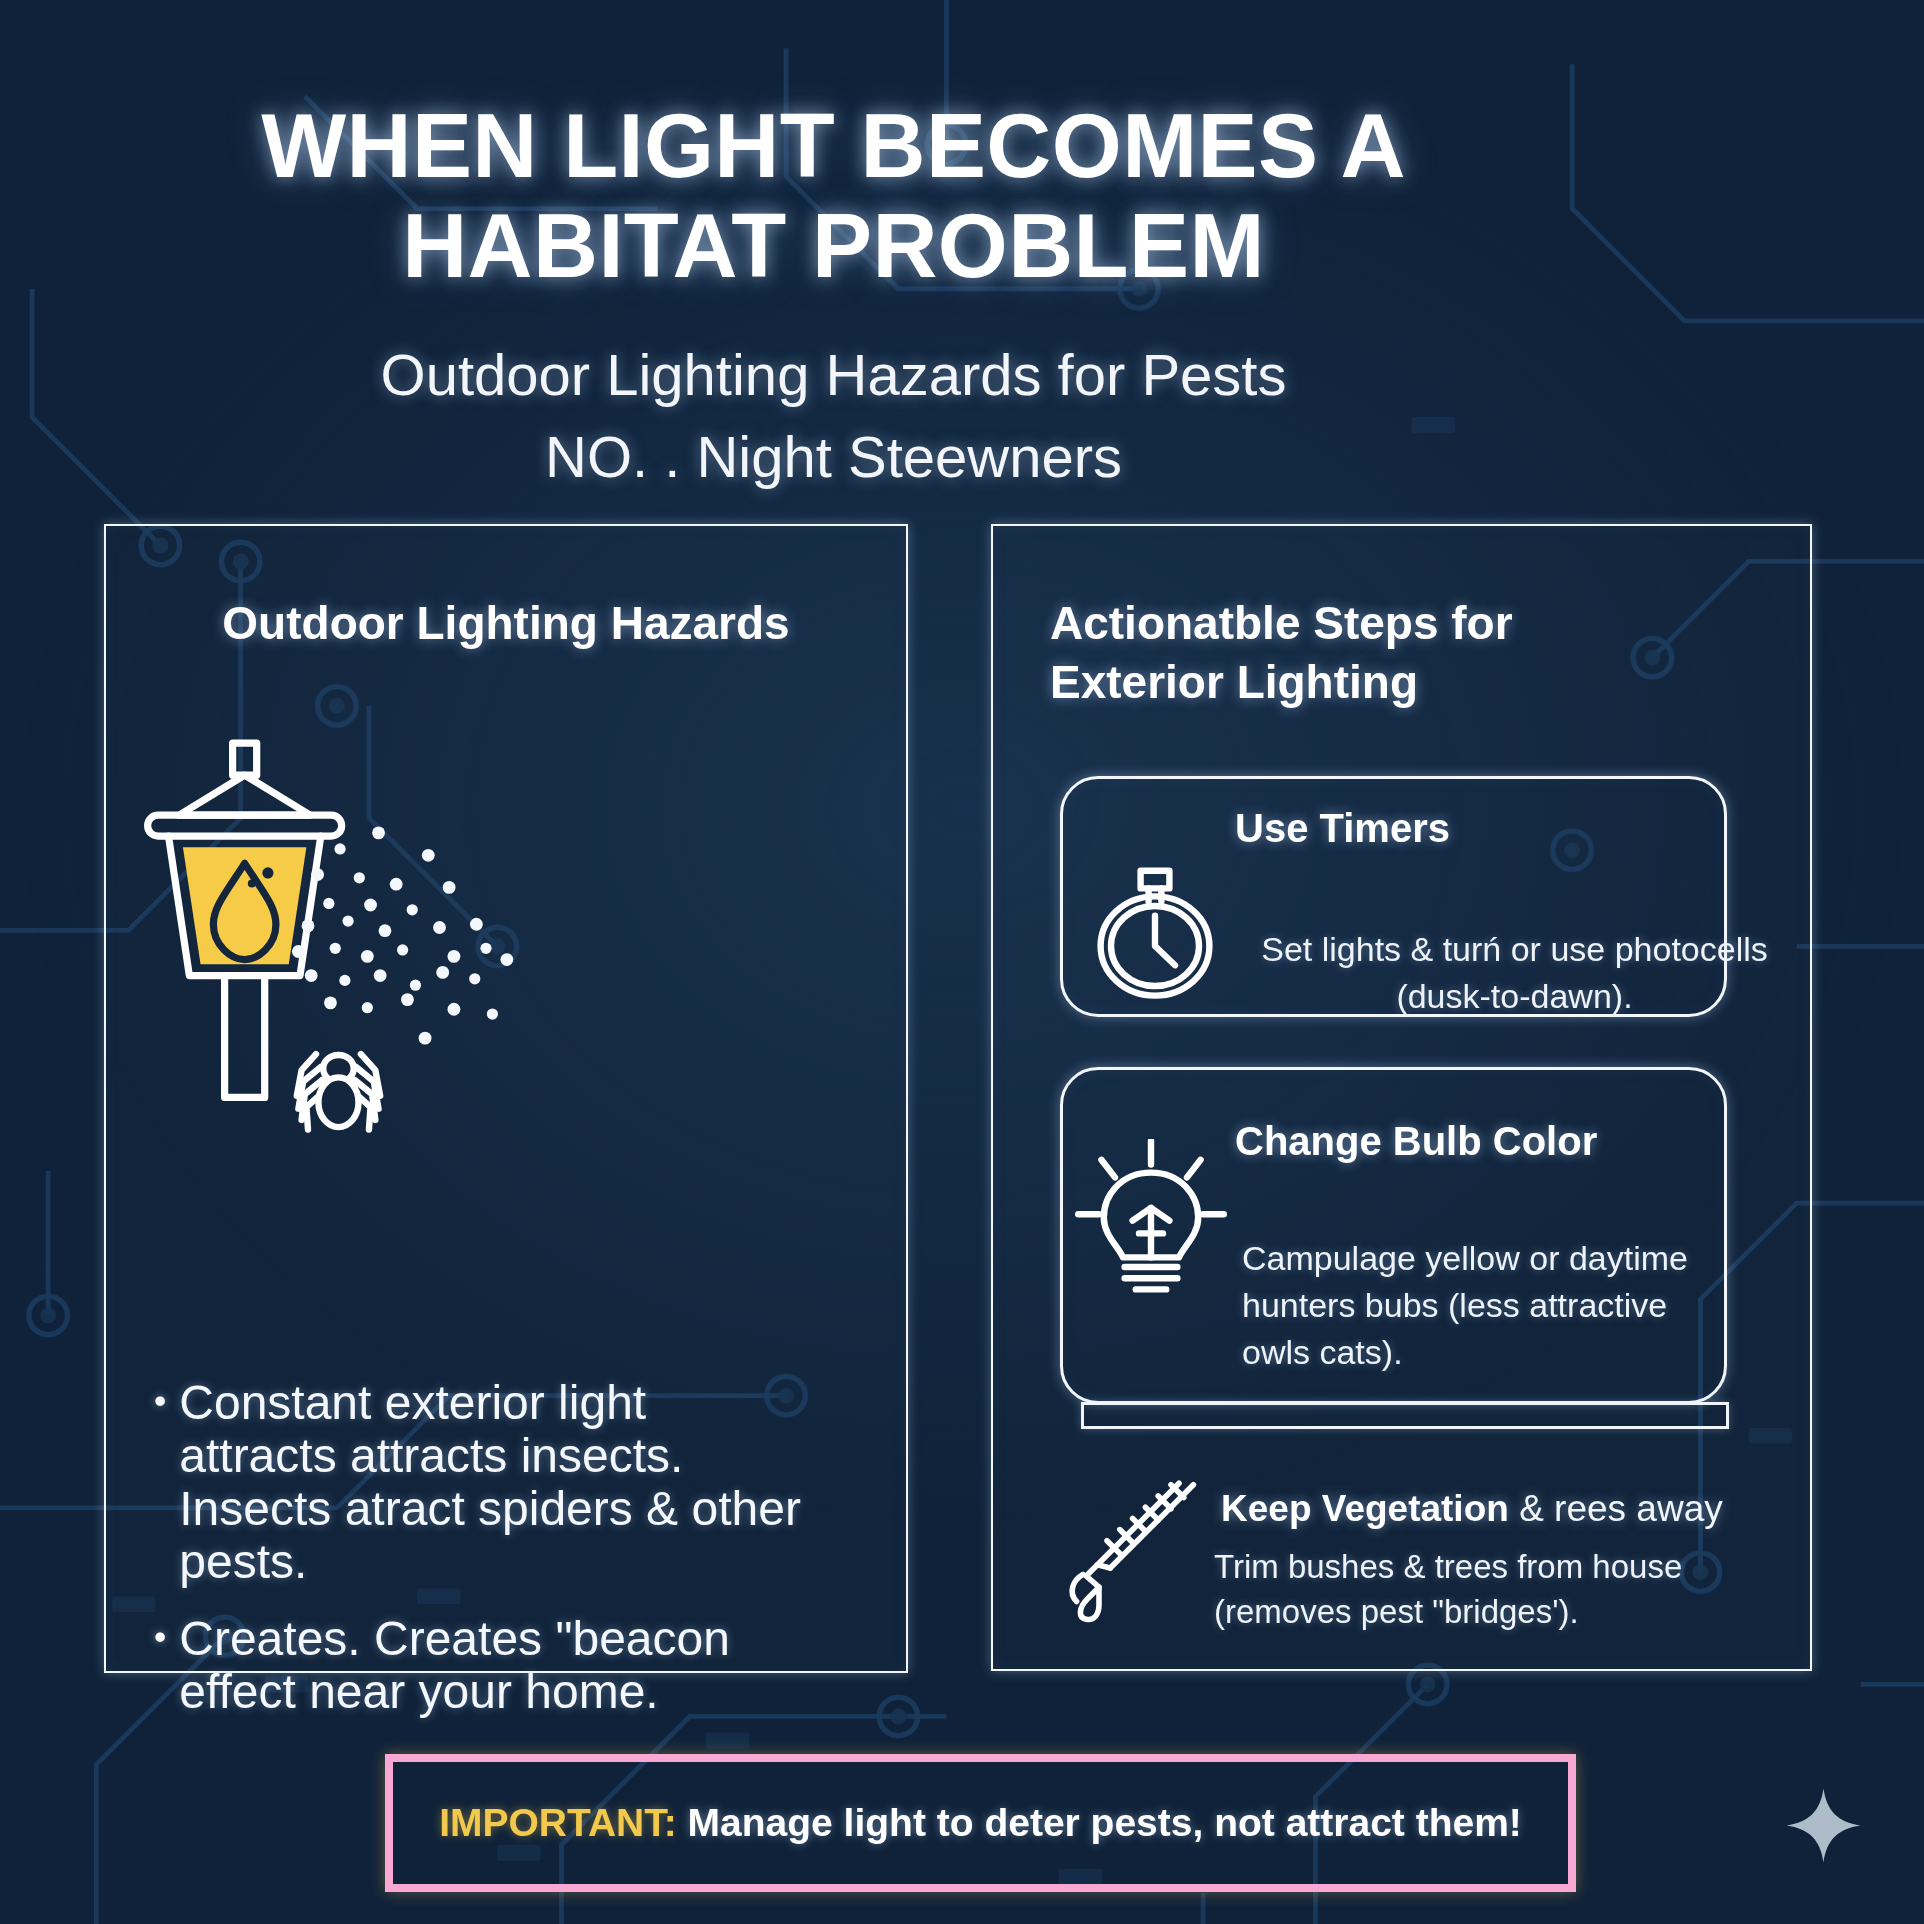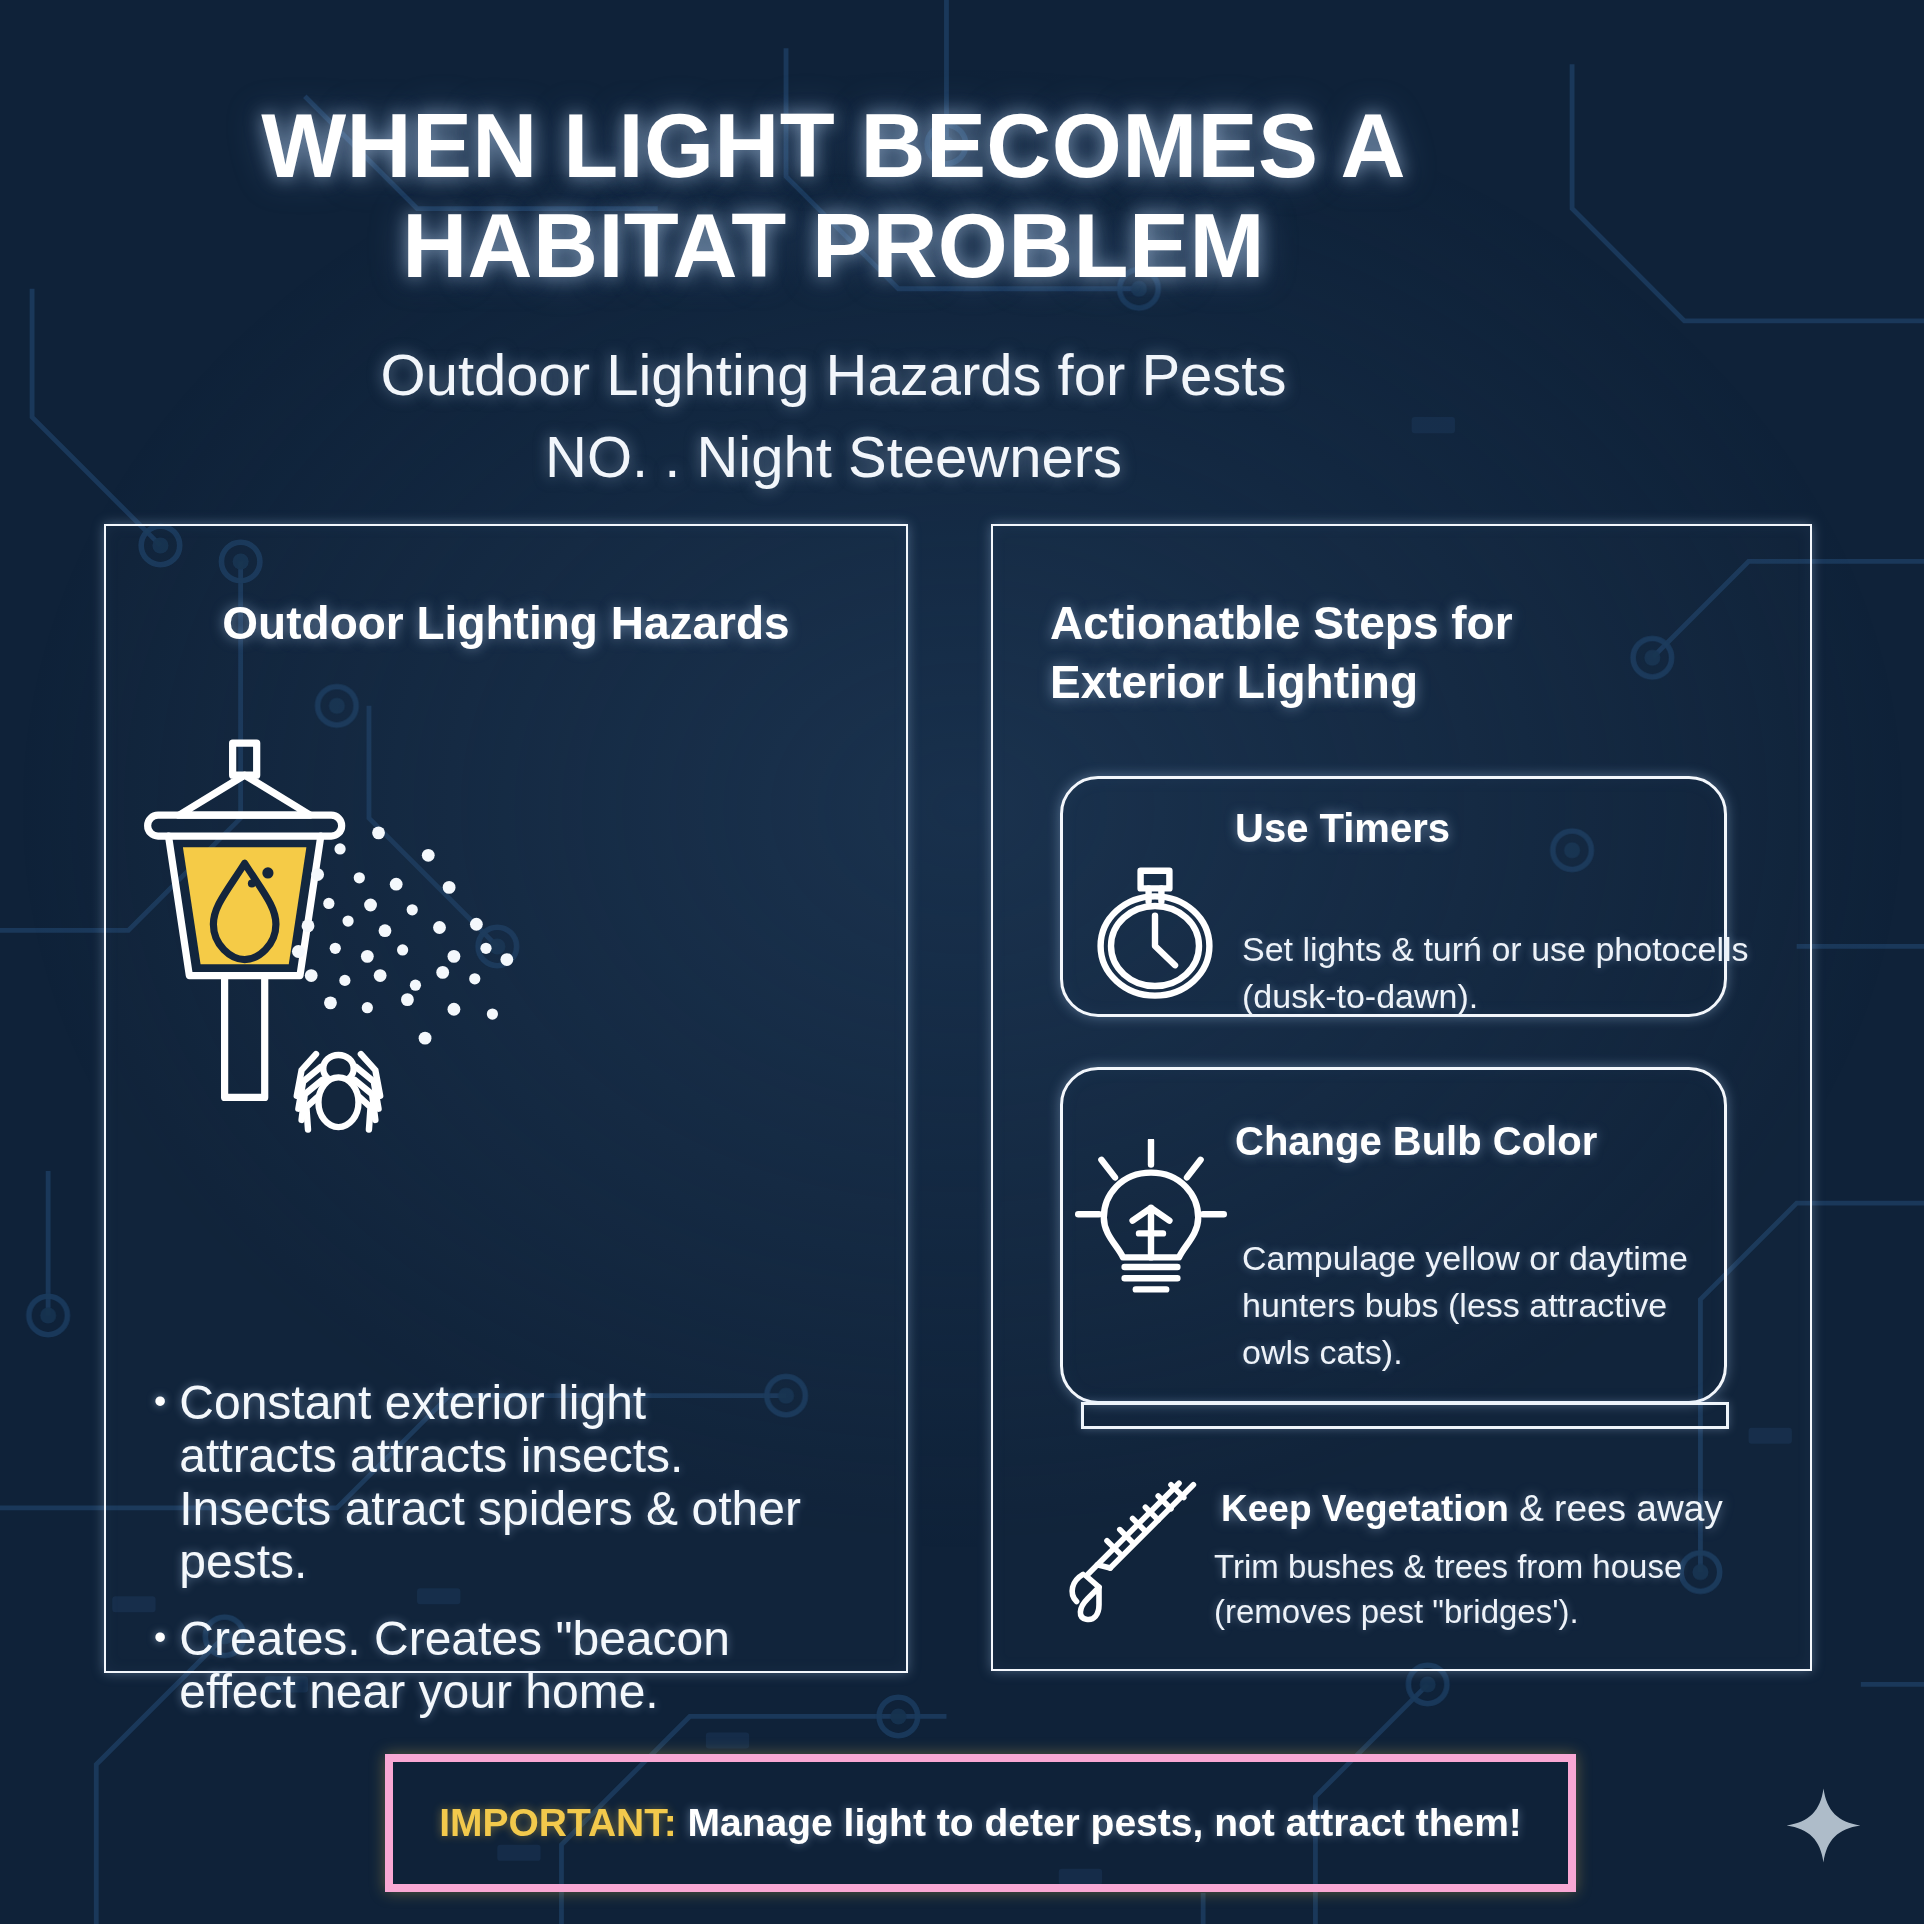--- a/index.html
+++ b/index.html
@@ -99,21 +99,21 @@
     position:absolute; font-size:40px; font-weight:bold; color:#ffffff;
     text-shadow:0 0 12px rgba(190,220,255,0.5);
     white-space:nowrap;
   }
   .card-body {
     position:absolute; font-size:34px; line-height:47px; color:#eef3f9; font-weight:400;
     text-shadow:0 0 8.8px rgba(180,210,250,0.4);
   }
 
   #timers-title { left:1235px; top:806px; }
-  #timers-body  { left:1242px; top:926px; width:545px; }
+  #timers-body  { left:1242px; top:926px; width:545px;text-align:center; }
   #timers-icon  { position:absolute; left:1087px; top:866px; width:136px; height:136px; }
 
   #bulb-title { left:1235px; top:1119px; }
   #bulb-body  { left:1242px; top:1235px; width:529px; }
   #bulb-icon  { position:absolute; left:1075px; top:1139px; width:152px; height:160px; }
 
   
   #veg-icon { position:absolute; left:1059px; top:1480px; width:144px; height:144px; }
   #veg-title {
     position:absolute; left:1214px; top:1488px; font-size:37px; white-space:nowrap;

